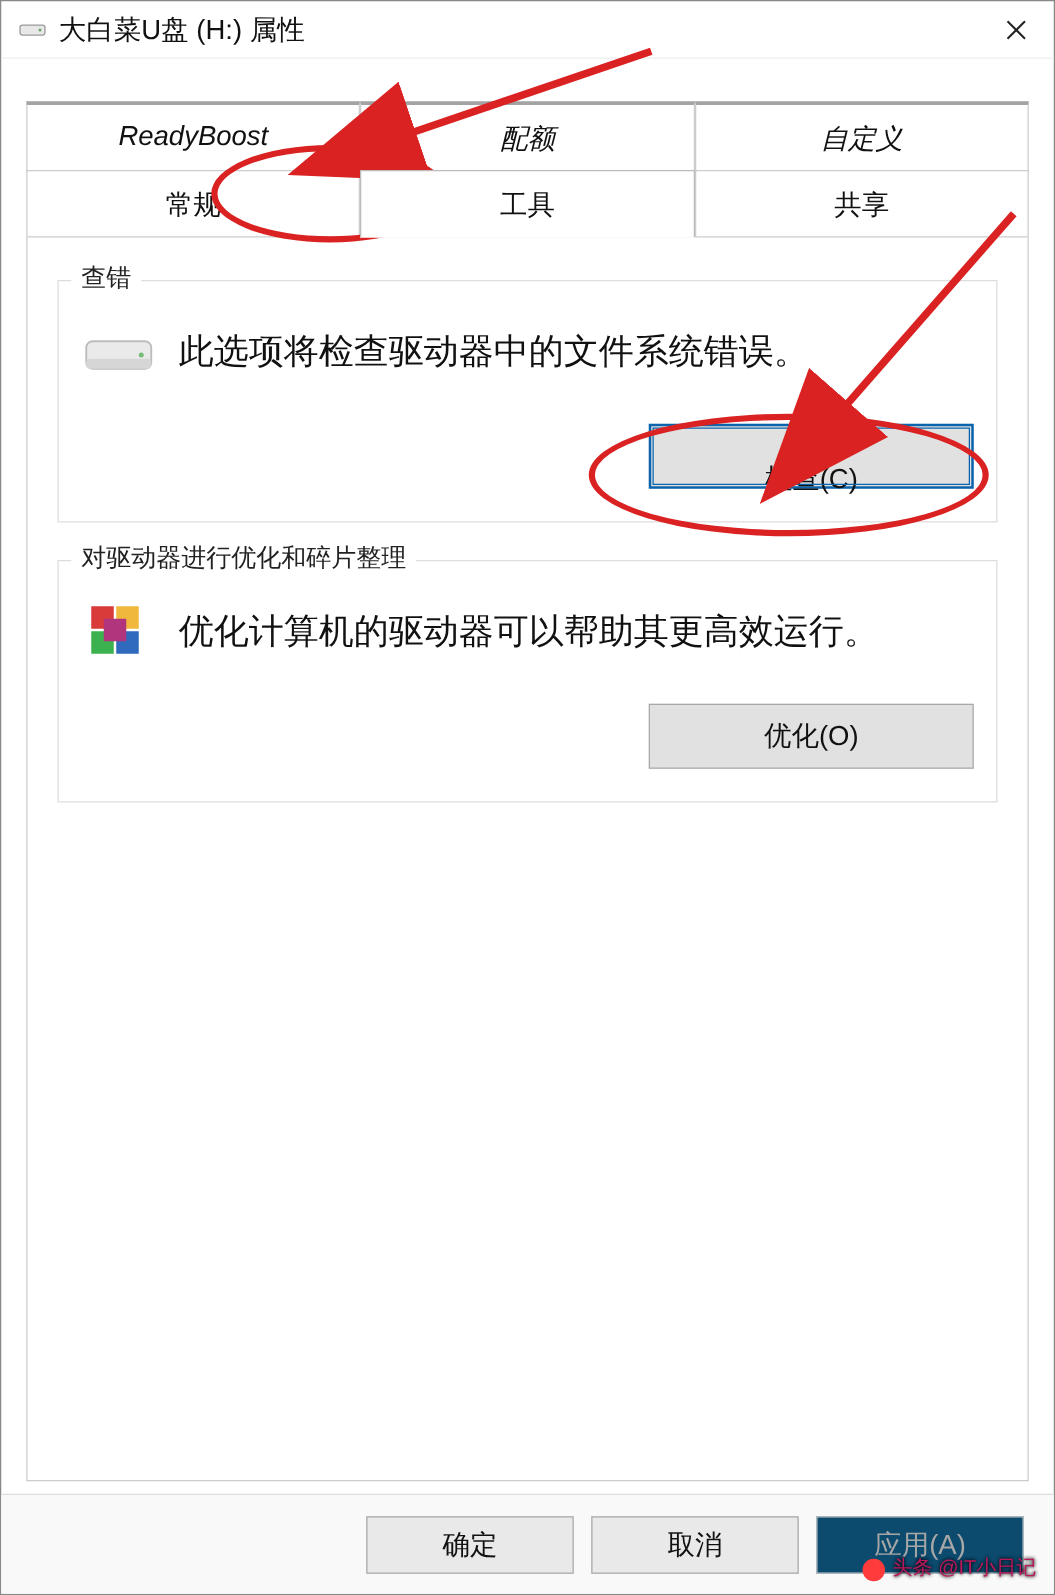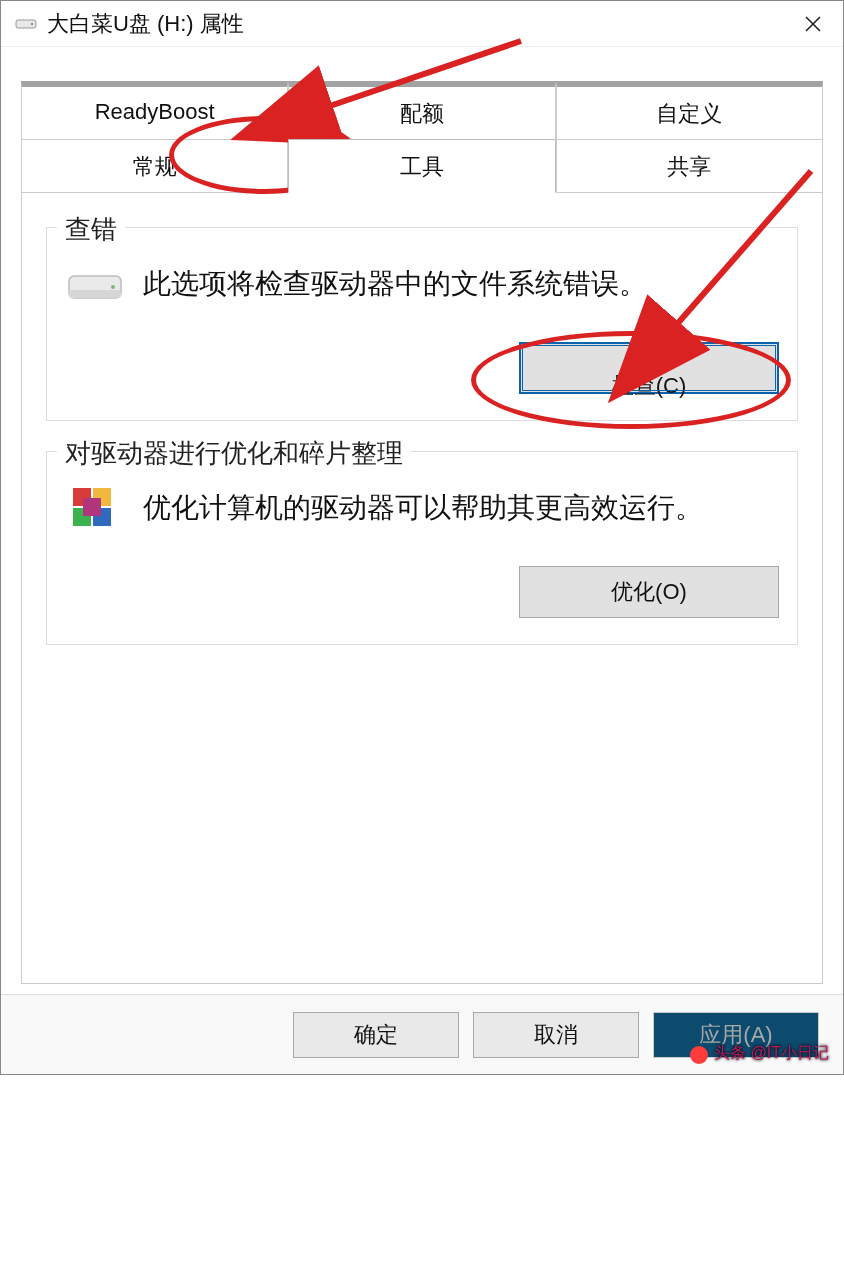--- a/index.html
+++ b/index.html
@@ -6,21 +6,21 @@
   body {
     width: 844px;
     height: 1276px;
     font-family: "Microsoft YaHei", "Segoe UI", sans-serif;
     background: #fff;
     position: relative;
     overflow: hidden;
   }
   .window {
     width: 844px;
-    height: 1075px;
+    height: 1276px;
     border: 1px solid #888;
     background: #fff;
     display: flex;
     flex-direction: column;
     position: relative;
   }
   .titlebar {
     height: 46px;
     display: flex;
     align-items: center;
@@ -54,21 +54,21 @@
     flex: 1;
     text-align: center;
     font-size: 22px;
     padding: 12px 4px 10px 4px;
     border: 1px solid #ccc;
     border-bottom: none;
     background: #fff;
     color: #111;
     position: relative;
   }
-  .tabrow.row1 .tab { border-top: 6px solid #a3a3a3; }
+  .tabrow.row1 .tab { border-top: 3px solid #a3a3a3; font-style: italic; }
   .tabrow.row2 .tab { }
   .tab.active {
     border: 1px solid #bbb;
     border-bottom: 1px solid #fff;
     z-index: 2;
     margin-bottom: -1px;
   }
 
   .panel {
     border: 1px solid #ccc;
@@ -81,21 +81,21 @@
     border: 1px solid #ddd;
     position: relative;
     padding: 32px 18px 26px 18px;
     margin-bottom: 30px;
   }
   .groupbox .legend {
     position: absolute;
     top: -16px; left: 10px;
     background: #fff;
     padding: 0 8px;
-    font-size: 26px;
+    font-size: 20px;
     color: #222;
   }
   .group-row {
     display: flex;
     align-items: flex-start;
     gap: 18px;
   }
   .group-icon {
     width: 60px; height: 60px; flex-shrink: 0;
     display: flex; align-items: center; justify-content: center;

